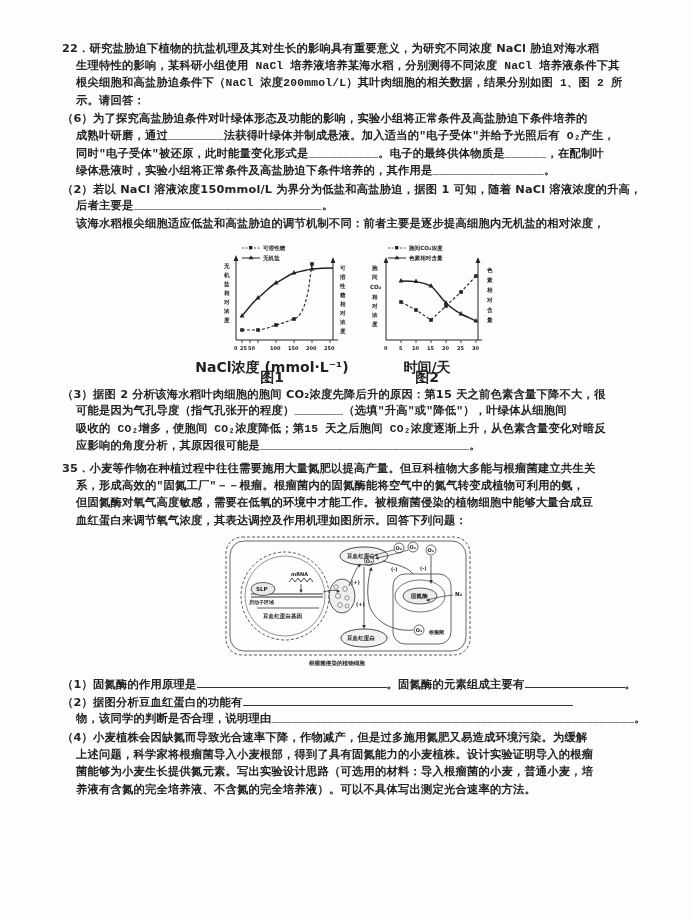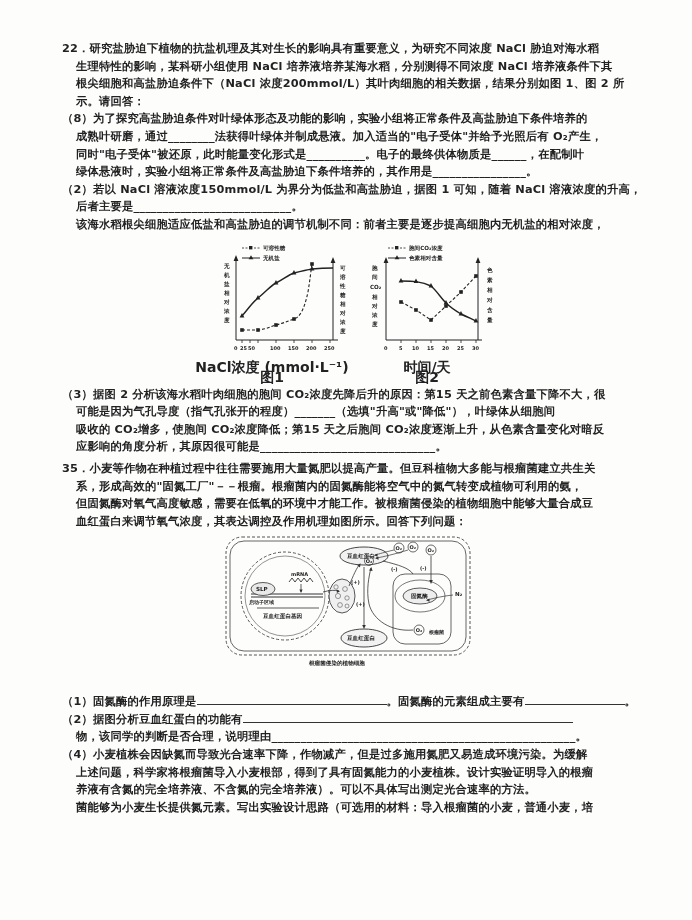--- a/index.html
+++ b/index.html
@@ -32,21 +32,21 @@
     margin-bottom: 2px;
   }
   .line {
     font-size: 11.3px;
     line-height: 17.6px;
     letter-spacing: 0.2px;
     white-space: nowrap;
     font-weight: 600;
     color: #222;
   }
-  .line.indent1 { padding-left: 14px; }
+  .line.indent1 { padding-left: 14px; font-family: Liberation Mono, monospace; }
   .blank {
     display: inline-block;
     border-bottom: 1px solid #333;
     height: 11px;
     vertical-align: baseline;
   }
   .b100 { width: 100px; }
   .b190 { width: 190px; }
   .b330 { width: 330px; }
 
@@ -94,21 +94,21 @@
 
 <div class="page">
   <div class="content">
 
     <div class="qblock">
       <div class="line">22．研究盐胁迫下植物的抗盐机理及其对生长的影响具有重要意义，为研究不同浓度 NaCl 胁迫对海水稻</div>
       <div class="line indent1">生理特性的影响，某科研小组使用 NaCl 培养液培养某海水稻，分别测得不同浓度 NaCl 培养液条件下其</div>
       <div class="line indent1">根尖细胞和高盐胁迫条件下（NaCl 浓度200mmol/L）其叶肉细胞的相关数据，结果分别如图 1、图 2 所</div>
       <div class="line indent1">示。请回答：</div>
 
-      <div class="line">（8）为了探究高盐胁迫条件对叶绿体形态及功能的影响，实验小组将正常条件及高盐胁迫下条件培养的</div>
+      <div class="line">（6）为了探究高盐胁迫条件对叶绿体形态及功能的影响，实验小组将正常条件及高盐胁迫下条件培养的</div>
       <div class="line indent1">成熟叶研磨，通过________法获得叶绿体并制成悬液。加入适当的"电子受体"并给予光照后有 O₂产生，</div>
       <div class="line indent1">同时"电子受体"被还原，此时能量变化形式是__________。电子的最终供体物质是______，在配制叶</div>
       <div class="line indent1">绿体悬液时，实验小组将正常条件及高盐胁迫下条件培养的，其作用是________________。</div>
 
       <div class="line">（2）若以 NaCl 溶液浓度150mmol/L 为界分为低盐和高盐胁迫，据图 1 可知，随着 NaCl 溶液浓度的升高，</div>
       <div class="line indent1">后者主要是___________________________。</div>
       <div class="line indent1">该海水稻根尖细胞适应低盐和高盐胁迫的调节机制不同：前者主要是逐步提高细胞内无机盐的相对浓度，</div>
     </div>
 
     <div class="figs">
@@ -366,31 +366,31 @@
         <text x="168" y="37" class="tiny2">(-)</text>
 
         <path d="M190,96 C168,98 150,86 146,70 C143,56 146,42 148,34" fill="none" stroke="#333" stroke-width="0.8"></path>
         <polygon points="148.3,33 146,36.6 149.6,36.9" fill="#333"></polygon>
         <text x="133" y="72" class="tiny2">(+)</text>
 
         <text x="86" y="131" class="tiny">根瘤菌侵染的植物细胞</text>
       </svg>
     </div>
 
-    <div class="qblock" style="margin-top:19px;">
+    <div class="qblock" style="margin-top:2px;">
       <div class="line">
         <span>（1）固氮酶的作用原理是</span><span class="blank b190"></span><span>。固氮酶的元素组成主要有</span><span class="blank b100"></span><span>。</span>
       </div>
 
       <div class="line">
         <span>（2）据图分析豆血红蛋白的功能有</span><span class="blank b330"></span>
       </div>
 
       <div class="line indent1">物，该同学的判断是否合理，说明理由____________________________________________________。</div>
 
       <div class="line">（4）小麦植株会因缺氮而导致光合速率下降，作物减产，但是过多施用氮肥又易造成环境污染。为缓解</div>
       <div class="line indent1">上述问题，科学家将根瘤菌导入小麦根部，得到了具有固氮能力的小麦植株。设计实验证明导入的根瘤</div>
+      <div class="line indent1">菌能够为小麦生长提供氮元素。写出实验设计思路（可选用的材料：导入根瘤菌的小麦，普通小麦，培</div>
       <div class="line indent1">养液有含氮的完全培养液、不含氮的完全培养液）。可以不具体写出测定光合速率的方法。</div>
-      <div class="line indent1">菌能够为小麦生长提供氮元素。写出实验设计思路（可选用的材料：导入根瘤菌的小麦，普通小麦，培</div>
     </div>
 
   </div>
 </div>
 
 </body></html>

